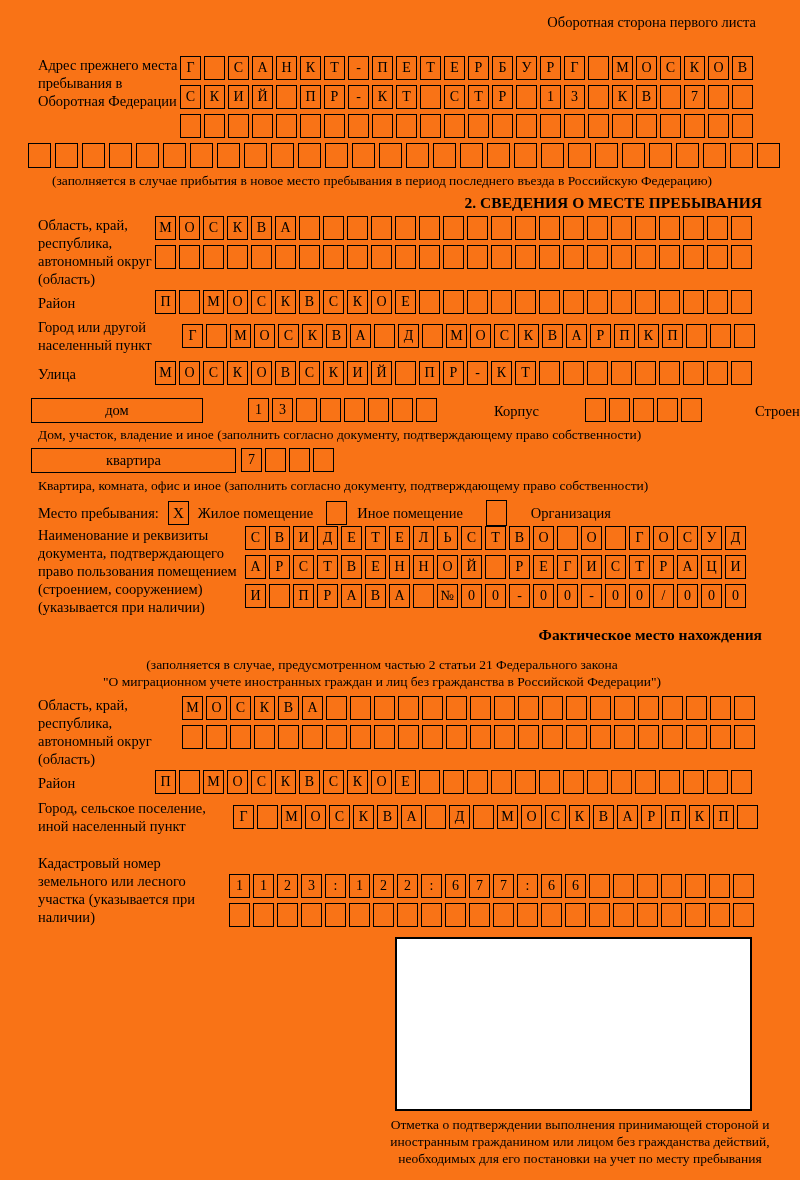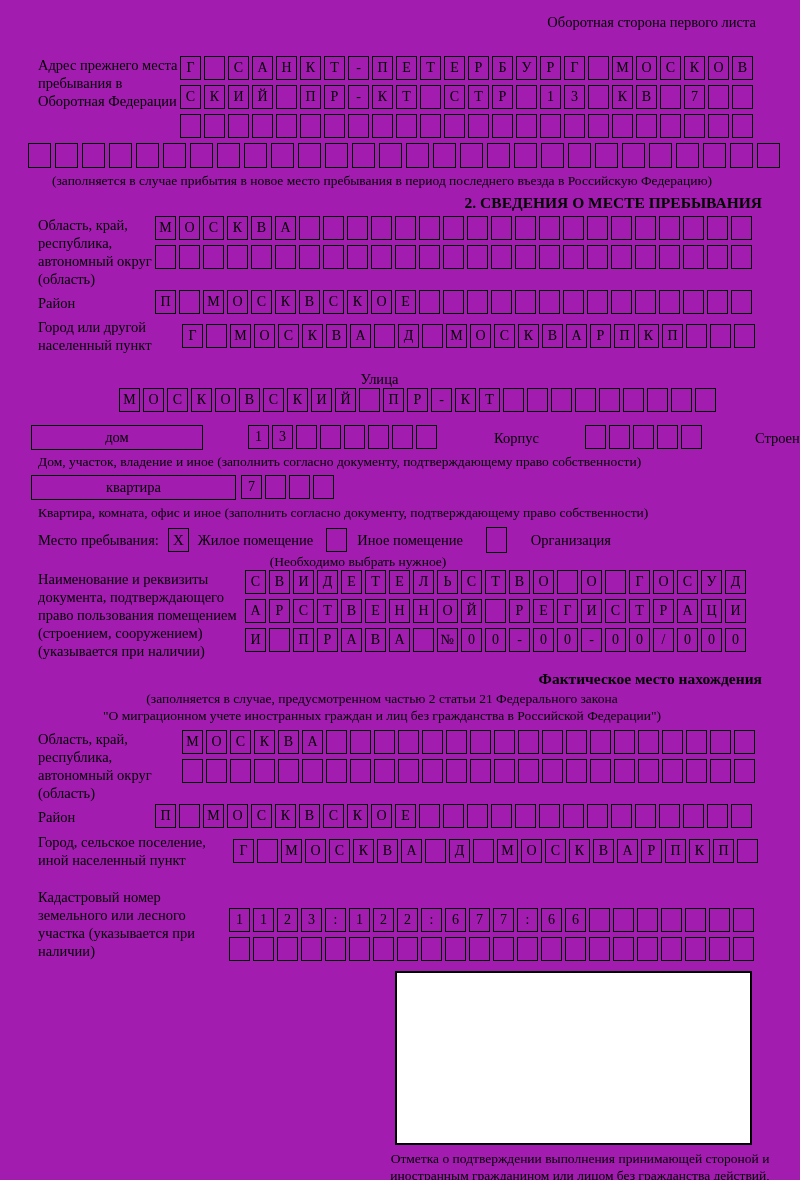--- a/index.html
+++ b/index.html
@@ -1,18 +1,18 @@
 <!DOCTYPE html>
 <html><head>
 <meta charset="utf-8">
 <style>
   html,body{margin:0;padding:0;background:#fff;}
   .page{
     position:relative;width:800px;height:1180px;box-sizing:border-box;
-    background:#a21caf;color:#000;
+    background:#f97316;color:#000;
     font-family:"Liberation Serif", serif;
     padding:14px 0 0 38px;overflow:hidden;
   }
   .hdr{width:718px;text-align:right;font-size:14.5px;}
   .blk{display:flex;}
   .vc{align-items:center;}
   .lbl{font-size:14.5px;line-height:18px;flex:0 0 auto;}
   .cellrow{display:flex;margin-bottom:4px;height:25px;}
   .cell{
     box-sizing:border-box;flex:0 0 21px;width:21px;height:24px;
@@ -276,21 +276,21 @@
         <span class="cell">Р</span>
         <span class="cell">П</span>
         <span class="cell">К</span>
         <span class="cell">П</span>
         <span class="cell"></span>
         <span class="cell"></span>
         <span class="cell"></span>
       </div>
   </div>
 
-  <div class="blk vc" style="margin-top:16px;flex-direction:column;">
+  <div class="blk vc" style="margin-top:7px;">
     <div class="lbl" style="width:117px;">Улица</div>
     <div class="cellrow" style="margin-bottom:0;">
         <span class="cell">М</span>
         <span class="cell">О</span>
         <span class="cell">С</span>
         <span class="cell">К</span>
         <span class="cell">О</span>
         <span class="cell">В</span>
         <span class="cell">С</span>
         <span class="cell">К</span>
@@ -357,21 +357,20 @@
 
   <div class="blk vc" style="margin-top:6px;">
     <div class="lbl">Место пребывания:</div>
     <div class="cbox" style="margin-left:9px;">X</div>
     <div class="lbl" style="margin-left:9px;">Жилое помещение</div>
     <div class="cbox" style="margin-left:13px;"></div>
     <div class="lbl" style="margin-left:10px;">Иное помещение</div>
     <div class="cbox" style="margin-left:23px;height:26px;"></div>
     <div class="lbl" style="margin-left:24px;">Организация</div>
   </div>
-  <div class="cap center" style="margin-left:150px;width:340px;">(Необходимо выбрать нужное)</div>
 
   <div class="blk" style="margin-top:0;">
     <div class="lbl" style="width:207px;">Наименование и реквизиты документа, подтверждающего право пользования помещением (строением, сооружением) (указывается при наличии)</div>
     <div>
       <div class="cellrow">
           <span class="cell">С</span>
           <span class="cell">В</span>
           <span class="cell">И</span>
           <span class="cell">Д</span>
           <span class="cell">Е</span>
@@ -435,21 +434,21 @@
           <span class="cell">0</span>
           <span class="cell">/</span>
           <span class="cell">0</span>
           <span class="cell">0</span>
           <span class="cell">0</span>
         </div>
     </div>
   </div>
 
   <div class="h1" style="margin-top:10px;">Фактическое место нахождения</div>
-  <div class="cap center fullw pre" style="margin-top:2px;margin-left:-18px;">(заполняется в случае, предусмотренном частью 2 статьи 21 Федерального закона
+  <div class="cap center fullw pre" style="margin-top:12px;margin-left:-18px;">(заполняется в случае, предусмотренном частью 2 статьи 21 Федерального закона
 "О миграционном учете иностранных граждан и лиц без гражданства в Российской Федерации")</div>
 
   <div class="blk" style="margin-top:6px;">
     <div class="lbl" style="width:144px;">Область, край, республика, автономный округ (область)</div>
     <div>
       <div class="cellrow">
           <span class="cell">М</span>
           <span class="cell">О</span>
           <span class="cell">С</span>
           <span class="cell">К</span>

